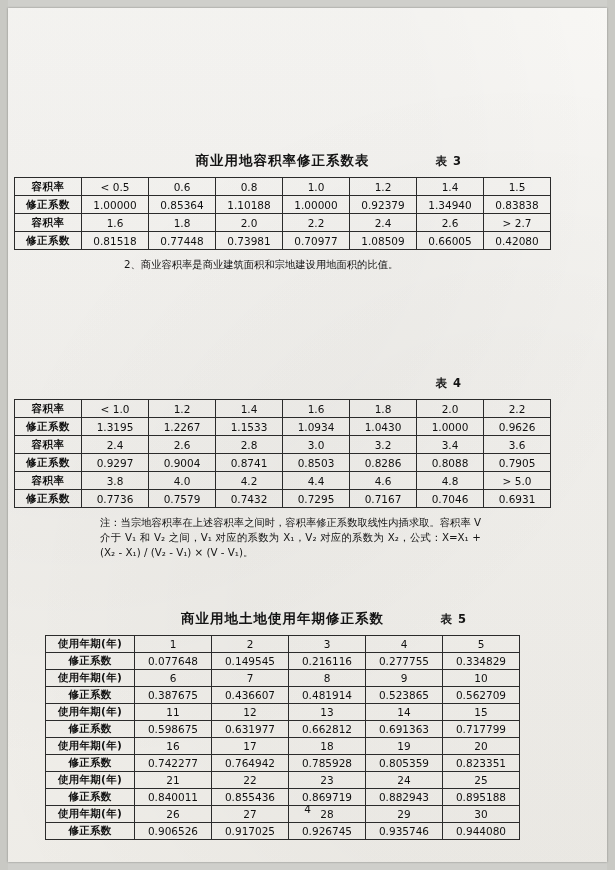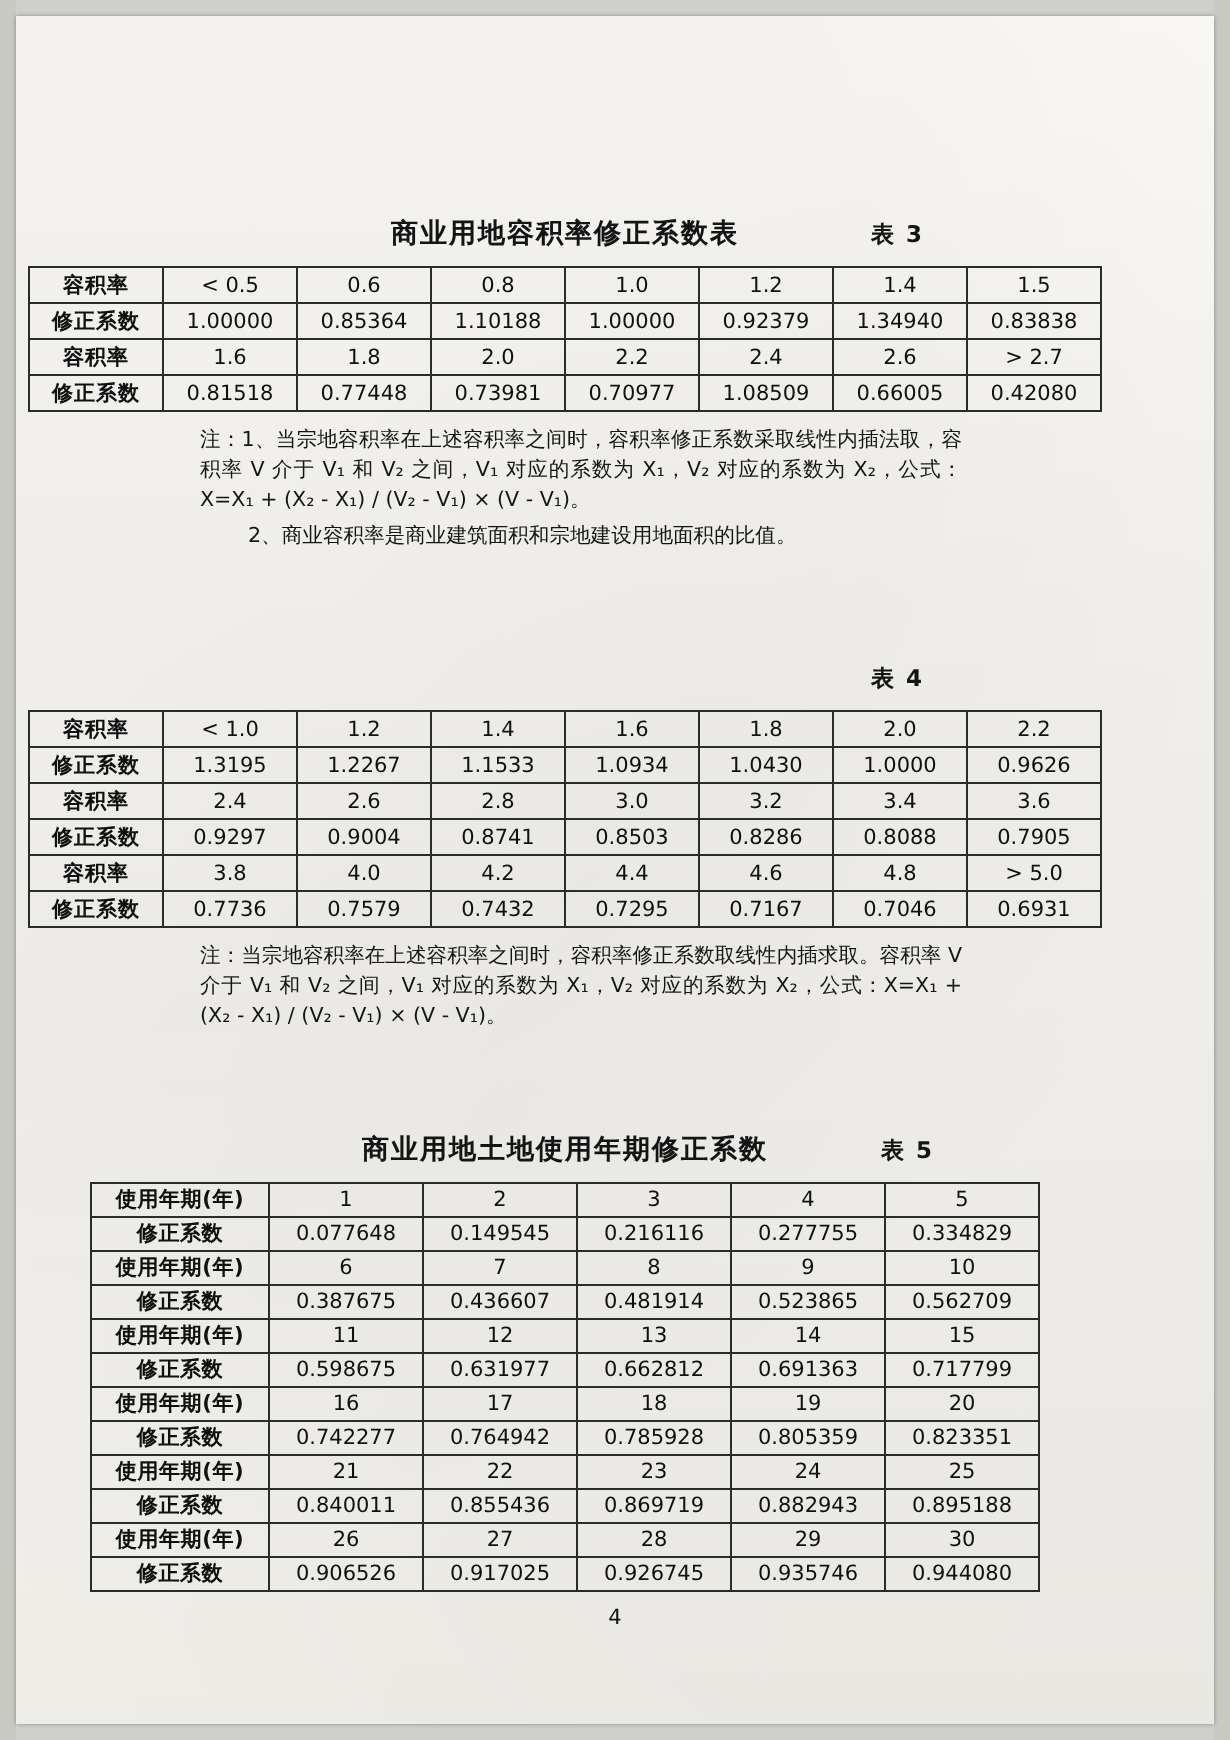--- a/index.html
+++ b/index.html
@@ -22,21 +22,21 @@
       radial-gradient(circle at 12% 18%, rgba(0,0,0,.025) 0 40%, rgba(0,0,0,0) 70%),
       radial-gradient(circle at 85% 72%, rgba(0,0,0,.02) 0 35%, rgba(0,0,0,0) 70%),
       linear-gradient(180deg, rgba(255,255,255,.5), rgba(0,0,0,.02));
     pointer-events:none;
   }
   .content{
     position:absolute;
     left:0;top:0;right:0;bottom:0;
     padding:0;
   }
-  .sec{ position:absolute; left:0; width:549px; }
+  .sec{ position:absolute; left:0; width:549px;margin-top:44px; }
   .ttl-row{
     display:flex;align-items:flex-end;justify-content:center;
     position:relative;
     margin-bottom:7px;
   }
   .ttl{
     font-family:"DejaVu Sans","Liberation Sans",sans-serif;
     font-weight:bold;
     font-size:13.5px;
     letter-spacing:1px;
@@ -149,21 +149,20 @@
           <td>0.77448</td>
           <td>0.73981</td>
           <td>0.70977</td>
           <td>1.08509</td>
           <td>0.66005</td>
           <td>0.42080</td>
         </tr>
       </tbody>
         </table>
       <div class="note">
-        <p>注：1、当宗地容积率在上述容积率之间时，容积率修正系数采取线性内插法取，容积率 V 介于 V₁ 和 V₂ 之间，V₁ 对应的系数为 X₁，V₂ 对应的系数为 X₂，公式：X=X₁ + (X₂ - X₁) / (V₂ - V₁) × (V - V₁)。</p>
         <p class="ind" style="margin-top:3px;padding-left:24px;">2、商业容积率是商业建筑面积和宗地建设用地面积的比值。</p>
       </div>
     </div>
 
     <div class="sec" style="top:340px;">
       <div class="ttl-row">
         <span class="ttl-num">表 4</span>
       </div>
       <table class="grid t4">
         <tbody>

